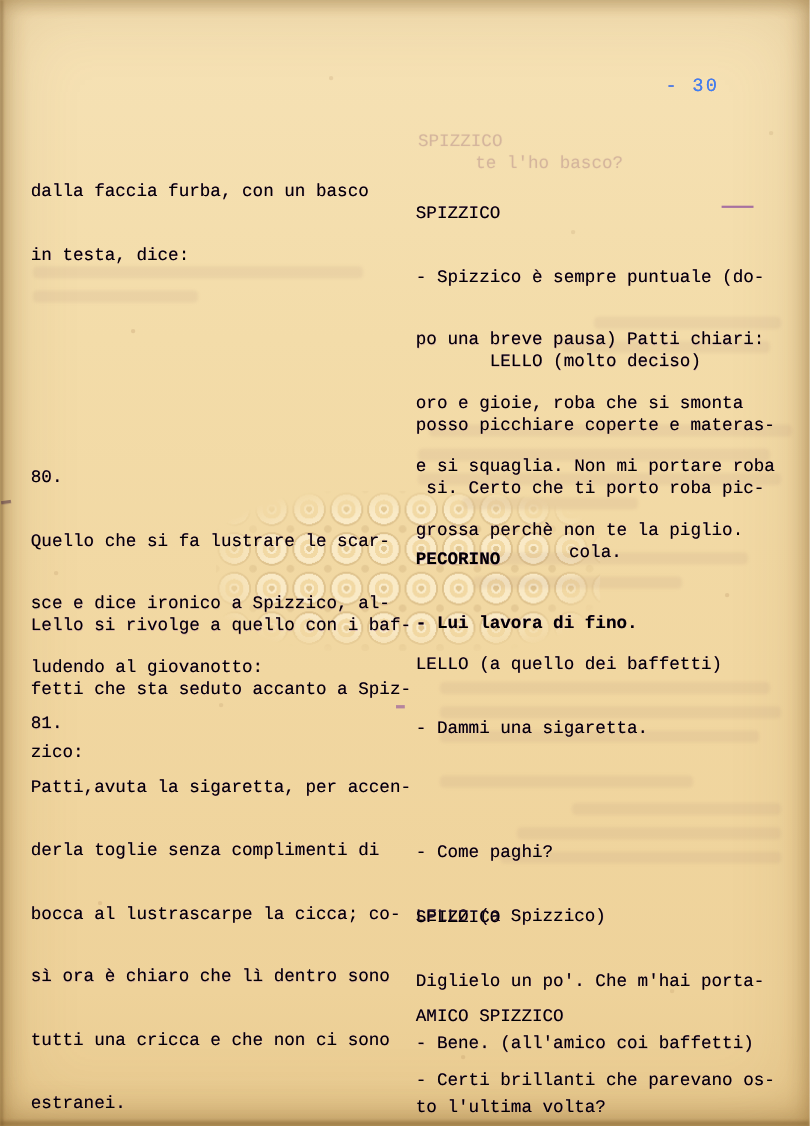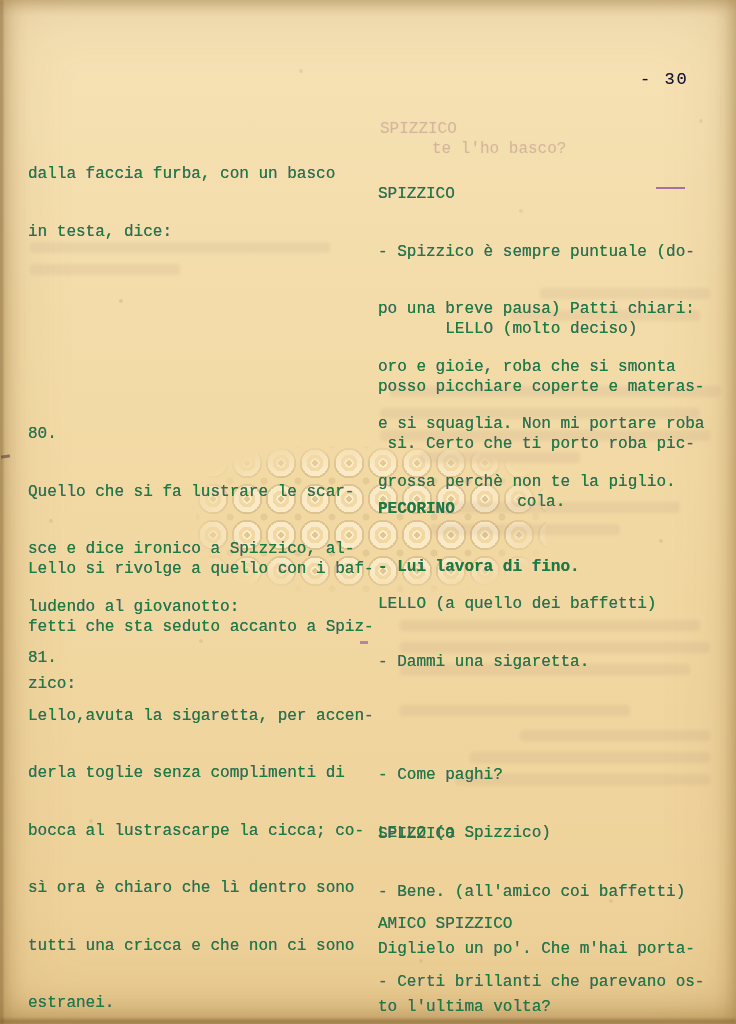--- a/index.html
+++ b/index.html
@@ -20,26 +20,26 @@
   .edge-bottom{position:absolute;left:0;right:0;bottom:0;height:5px;background:rgba(110,78,30,.35);filter:blur(1.5px);}
   .edge-left{position:absolute;left:0;top:0;bottom:0;width:3px;background:rgba(100,70,30,.30);filter:blur(1.2px);}
   .speckles{position:absolute;left:0;top:0;width:2px;height:2px;background:transparent;border-radius:50%;
     box-shadow:120px 300px 0 1px rgba(140,95,55,.16), 300px 70px 0 1px rgba(140,95,55,.13),
       520px 210px 0 1px rgba(140,95,55,.12), 660px 540px 0 1px rgba(140,95,55,.15),
       90px 820px 0 1px rgba(140,95,55,.14), 420px 960px 0 1px rgba(140,95,55,.13),
       610px 900px 0 1px rgba(140,95,55,.12), 200px 640px 0 1px rgba(140,95,55,.12),
       700px 120px 0 1px rgba(140,95,55,.12), 50px 520px 0 1px rgba(140,95,55,.13);}
   .block{position:absolute;white-space:pre;}
   .line{
-    font-size:16px;line-height:21.5px;color:#15803d;
+    font-size:16px;line-height:21.5px;color:#000000;
     text-shadow:0 0 .6px rgba(141,76,156,.85), .3px .3px 0 rgba(141,76,156,.25);
     white-space:pre;
   }
   .pageno{
-    position:absolute;left:640px;top:70px;font-size:17px;color:#0f172a;
+    position:absolute;left:605px;top:70px;font-size:17px;color:#3b82f6;
     letter-spacing:2px;text-shadow:0 0 .6px rgba(141,76,156,.85);
   }
   .watermark{
     position:absolute;left:196px;top:446px;width:350px;height:146px;opacity:.85;
     background:
       radial-gradient(circle at 17px 17px, rgba(186,152,98,.32) 0 2.6px, rgba(255,247,226,.75) 2.6px 4.6px, rgba(255,247,226,0) 4.6px 8.5px, rgba(255,247,226,.65) 8.5px 13.5px, rgba(182,148,95,.38) 13.5px 15px, rgba(255,255,255,0) 15.5px),
       radial-gradient(circle at 17px 17px, rgba(182,148,95,.25) 0 3px, rgba(255,255,255,0) 4px);
     background-size:34px 36px, 34px 36px;
     background-position:0 0, 17px 18px;
     filter:blur(.45px);
@@ -104,21 +104,21 @@
 </div>
 
 <div class="block" style="left:28px;top:523px;">
   <div class="line">Lello si rivolge a quello con i baf-</div>
   <div class="line">fetti che sta seduto accanto a Spiz-</div>
   <div class="line">zico:</div>
 </div>
 
 <div class="block" style="left:28px;top:612px;">
   <div class="line">81.</div>
-  <div class="line">Lello,avuta la sigaretta, per accen-</div>
+  <div class="line">Patti,avuta la sigaretta, per accen-</div>
   <div class="line">derla toglie senza complimenti di</div>
   <div class="line">bocca al lustrascarpe la cicca; co-</div>
   <div class="line">sì ora è chiaro che lì dentro sono</div>
   <div class="line">tutti una cricca e che non ci sono</div>
   <div class="line">estranei.</div>
 </div>
 
 <div class="block" style="left:378px;top:148px;">
   <div class="line">SPIZZICO</div>
   <div class="line">- Spizzico è sempre puntuale (do-</div>
@@ -146,22 +146,22 @@
   <div class="line">- Dammi una sigaretta.</div>
 </div>
 
 <div class="block" style="left:378px;top:729px;">
   <div class="line">- Come paghi?</div>
   <div class="line">LELLO (a Spizzico)</div>
 </div>
 
 <div class="block" style="left:378px;top:788px;">
   <div class="line">SPIZZICO</div>
+  <div class="line">Diglielo un po'. Che m'hai porta-</div>
   <div class="line">- Bene. (all'amico coi baffetti)</div>
-  <div class="line">Diglielo un po'. Che m'hai porta-</div>
   <div class="line">to l'ultima volta?</div>
 </div>
 
 <div class="block" style="left:378px;top:878px;">
   <div class="line">AMICO SPIZZICO</div>
   <div class="line">- Certi brillanti che parevano os-</div>
   
 </div>
 
 <div class="stray-mark-1"></div>

